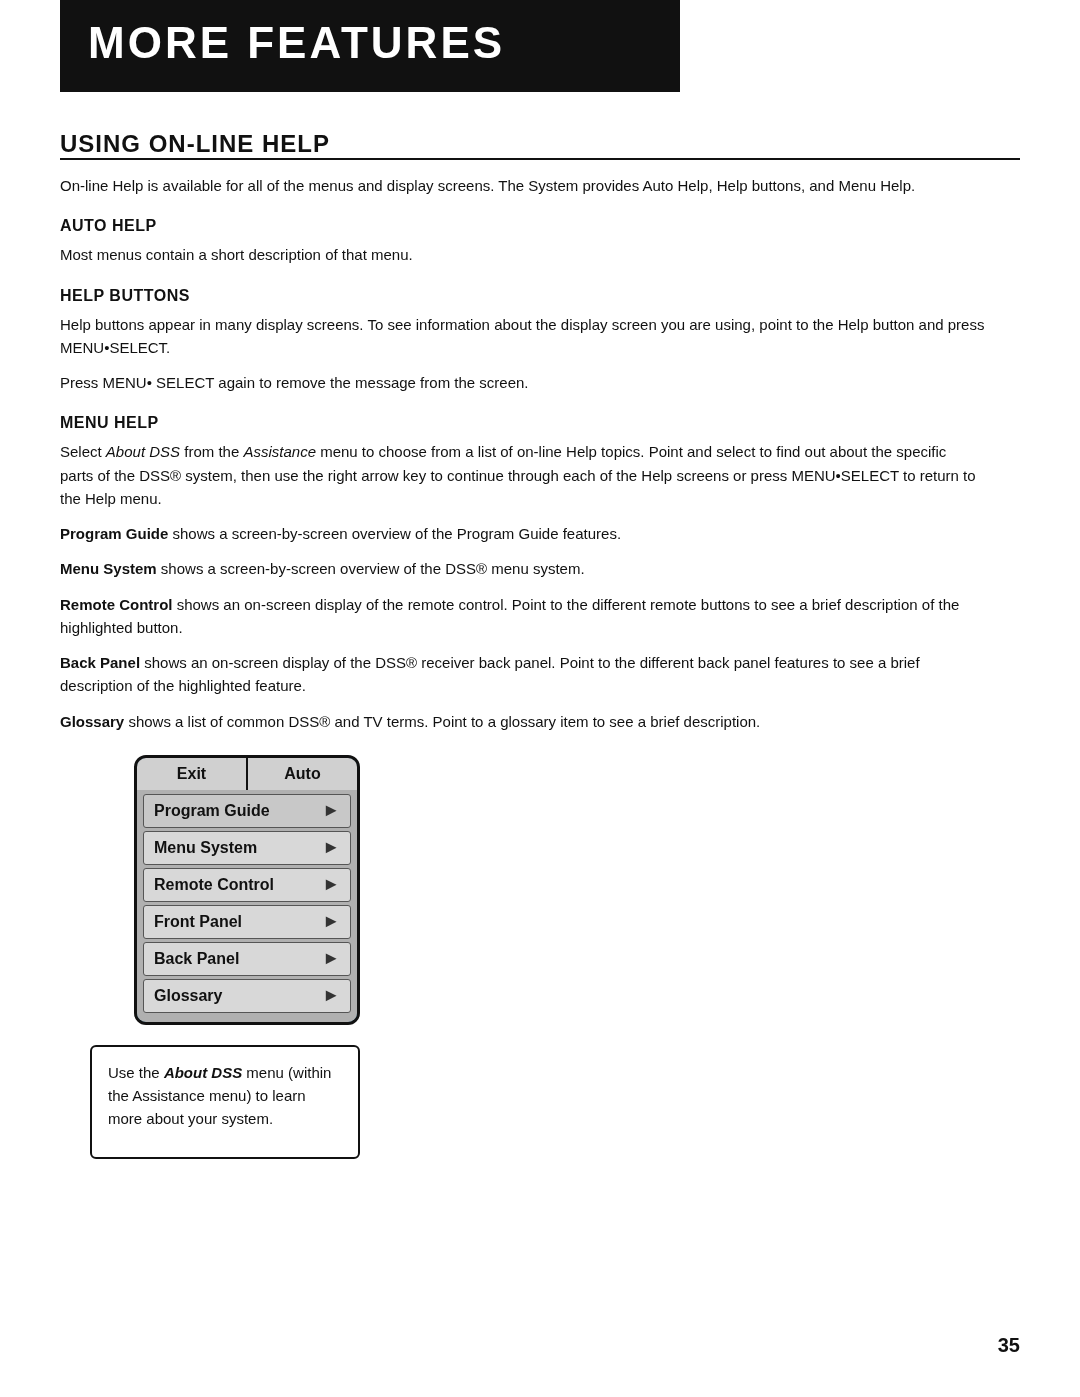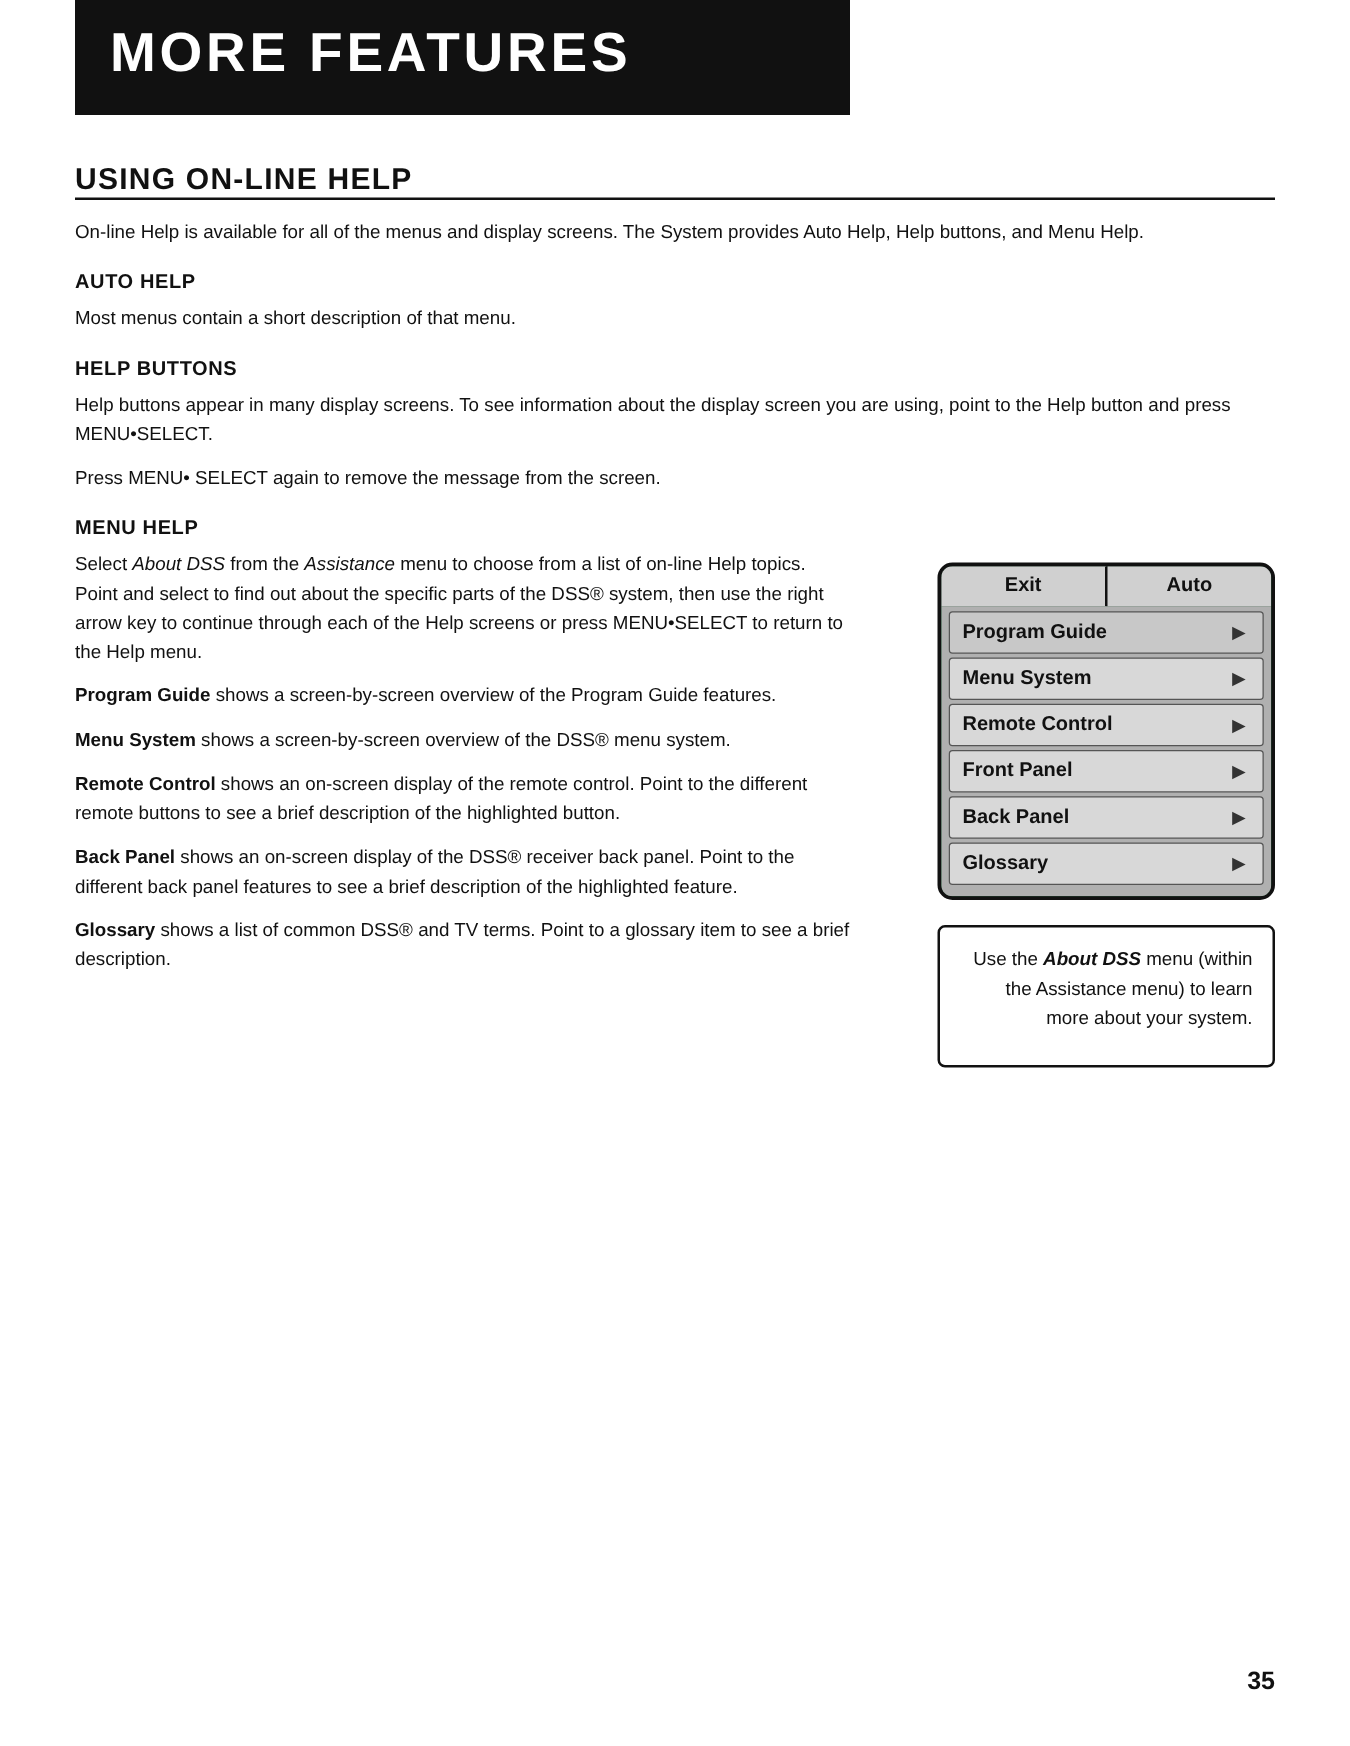--- a/index.html
+++ b/index.html
@@ -54,21 +54,21 @@
     }
 
     p {
       font-size: 15px;
       line-height: 1.55;
       margin-bottom: 12px;
     }
 
     .main-content {
       display: flex;
-      flex-direction: row;
+      flex-direction: column;
       gap: 0;
       width: 100%;
     }
 
     .left-column {
       flex: 1 1 0;
       padding-right: 40px;
     }
 
     .right-column {
@@ -78,23 +78,23 @@
       flex-direction: column;
       align-items: flex-end;
       padding-top: 10px;
     }
 
     
     .dss-menu-widget {
       border: 3px solid #111;
       border-radius: 12px;
       overflow: hidden;
-      width: 270px;
+      width: 226px;
       margin-bottom: 20px;
-      background: #14532d;
+      background: #0c4a6e;
     }
 
     .dss-menu-top-bar {
       display: flex;
       background: #111;
       border-radius: 8px 8px 0 0;
     }
 
     .dss-menu-top-btn {
       flex: 1;
@@ -146,21 +146,20 @@
 
     
     .info-box {
       border: 2px solid #111;
       border-radius: 6px;
       padding: 14px 16px;
       font-size: 14px;
       line-height: 1.5;
       width: 270px;
       background: #fff;
-      text-align: right;
     }
 
     .info-box strong em, .info-box em {
       font-style: italic;
       font-weight: bold;
     }
 
     
     .page-number {
       position: absolute;

